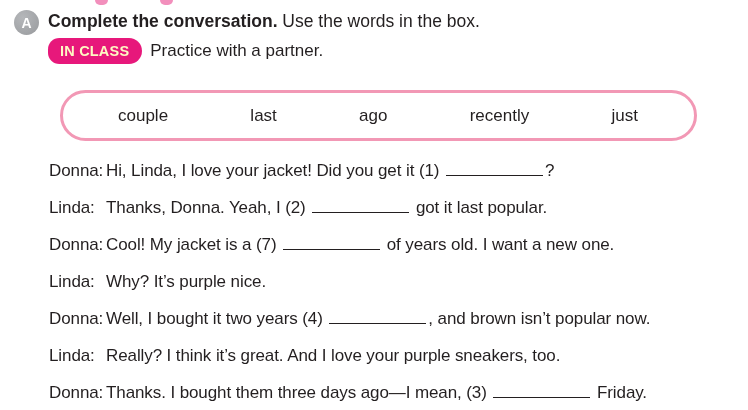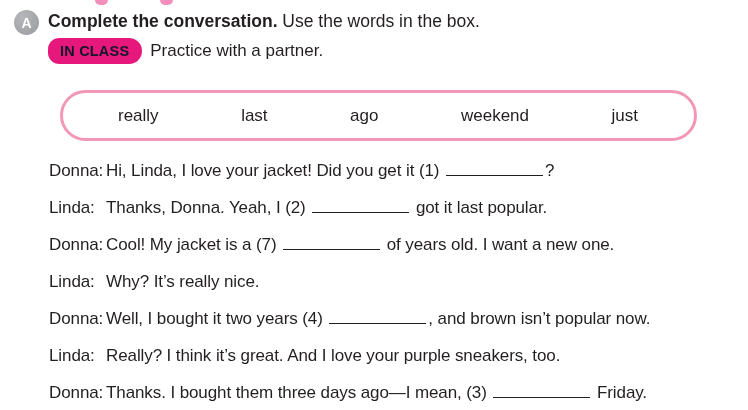--- a/index.html
+++ b/index.html
@@ -37,21 +37,21 @@
   }
   .head-line .bold { font-weight: bold; }
 
   .sub-line {
     position: absolute; left: 48px; top: 38px;
     display: flex; align-items: center; gap: 8px;
     font-size: 17px; white-space: nowrap;
   }
   .inclass-badge {
     background: var(--badge-pink, #E7187B);
-    color: #0f172a; font-weight: bold; font-size: 14.5px;
+    color: #fef9c3; font-weight: bold; font-size: 14.5px;
     letter-spacing: 0.2px;
     height: 26px; line-height: 26px;
     padding: 0 13px 0 12px;
     border-radius: 14px 16px 16px 14px;
     display: inline-block;
   }
 
   .word-box {
     position: absolute; left: 60px; top: 90px;
     width: 637px; height: 51px;
@@ -89,29 +89,29 @@
   <div class="head-line">
     <span class="bold">Complete the conversation.</span><span> Use the words in the box.</span>
   </div>
 
   <div class="sub-line">
     <span class="inclass-badge">IN CLASS</span>
     <span>Practice with a partner.</span>
   </div>
 
   <div class="word-box" id="word-box">
-      <span>really</span>
+      <span>couple</span>
       <span>last</span>
       <span>ago</span>
-      <span>weekend</span>
+      <span>recently</span>
       <span>just</span>
     </div>
 
   <div class="dialogue" id="dialogue">
       <div class="dialogue-row"><span class="speaker">Donna:</span><span>Hi, Linda, I love your jacket! Did you get it (1) </span><span class="answer-blank"></span><span>?</span></div>
       <div class="dialogue-row"><span class="speaker">Linda:</span><span>Thanks, Donna. Yeah, I (2) </span><span class="answer-blank"></span><span> got it last popular.</span></div>
       <div class="dialogue-row"><span class="speaker">Donna:</span><span>Cool! My jacket is a (7) </span><span class="answer-blank"></span><span> of years old. I want a new one.</span></div>
-      <div class="dialogue-row"><span class="speaker">Linda:</span><span>Why? It’s really nice.</span></div>
+      <div class="dialogue-row"><span class="speaker">Linda:</span><span>Why? It’s purple nice.</span></div>
       <div class="dialogue-row"><span class="speaker">Donna:</span><span>Well, I bought it two years (4) </span><span class="answer-blank"></span><span>, and brown isn’t popular now.</span></div>
       <div class="dialogue-row"><span class="speaker">Linda:</span><span>Really? I think it’s great. And I love your purple sneakers, too.</span></div>
       <div class="dialogue-row"><span class="speaker">Donna:</span><span>Thanks. I bought them three days ago—I mean, (3) </span><span class="answer-blank"></span><span> Friday.</span></div>
     </div>
 </div>
 
 </body></html>

